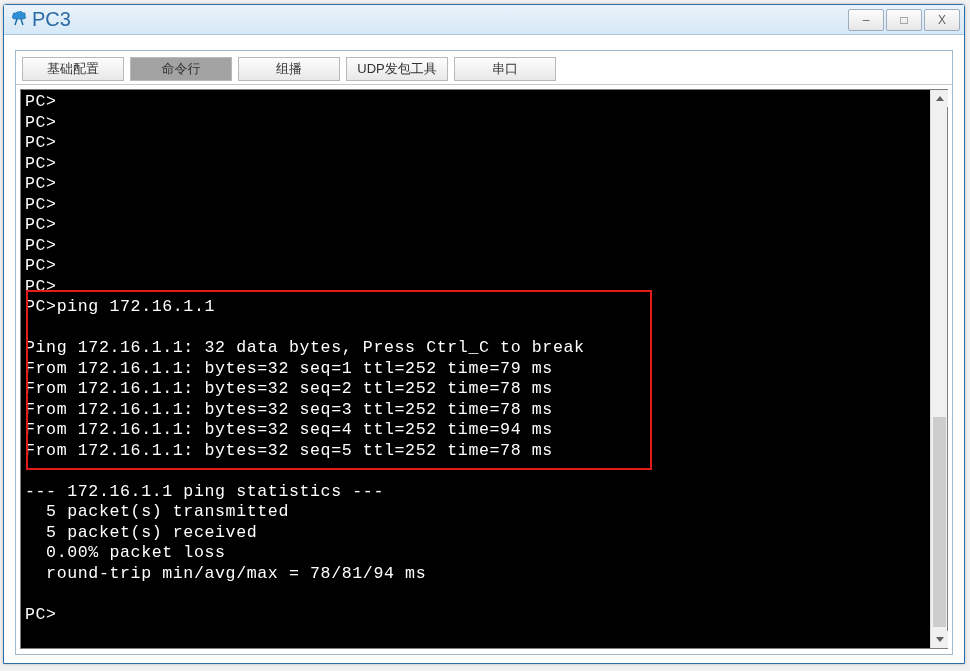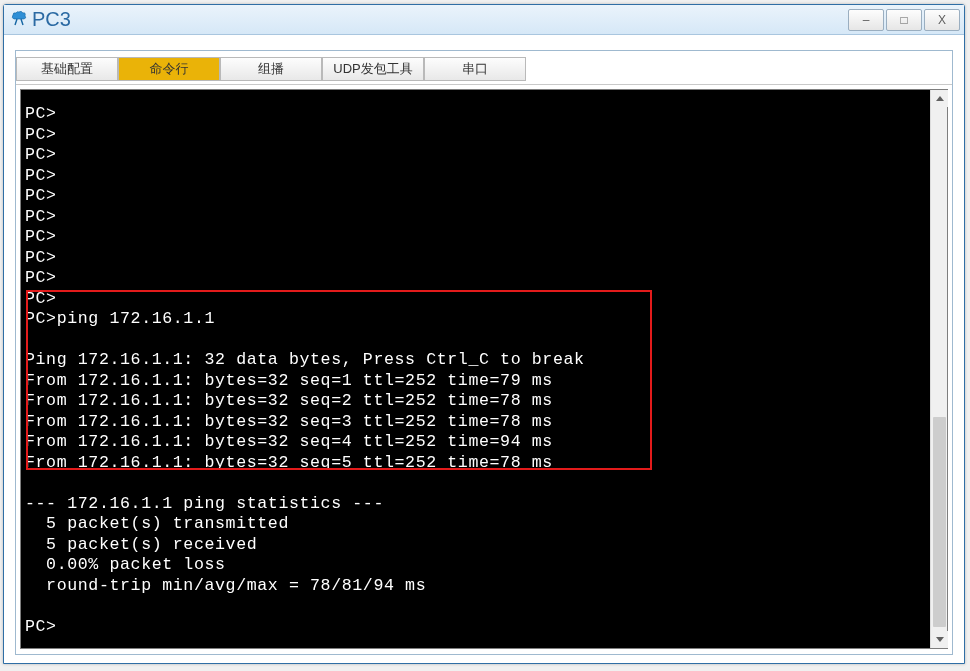--- a/index.html
+++ b/index.html
@@ -64,42 +64,43 @@
   }
   .tabs {
     display: flex;
     padding: 6px 0 0 0;
     height: 34px;
     border-bottom: 1px solid #c9c9c9;
     background: #ffffff;
   }
   .tab {
     width: 102px; height: 24px;
+    margin-left: 6px;
     border: 1px solid #b9b9b9;
     background: linear-gradient(#fdfdfd,#e8e8e8);
     font-size: 13px;
     display: flex; align-items: center; justify-content: center;
     cursor: pointer;
     color: #333;
   }
   .tab.active {
-    background: #eab308;
+    background: #a3a3a3;
     position: relative;
   }
 
   .term-wrap {
     position: absolute;
     left: 4px; top: 38px;
     width: 928px; height: 560px;
     border: 1px solid #7e7e7e;
     background: #000000;
   }
   .term {
     position: absolute;
-    left: 0; top: 12px;
+    left: 0; top: 0;
     width: 910px; height: 558px;
     padding: 2px 4px 2px 4px;
     color: #ffffff;
     font-family: "Courier New", "SimSun", monospace;
     font-size: 16.6px;
     line-height: 20.5px;
     letter-spacing: 0.6px;
     white-space: pre;
     overflow: hidden;
   }

